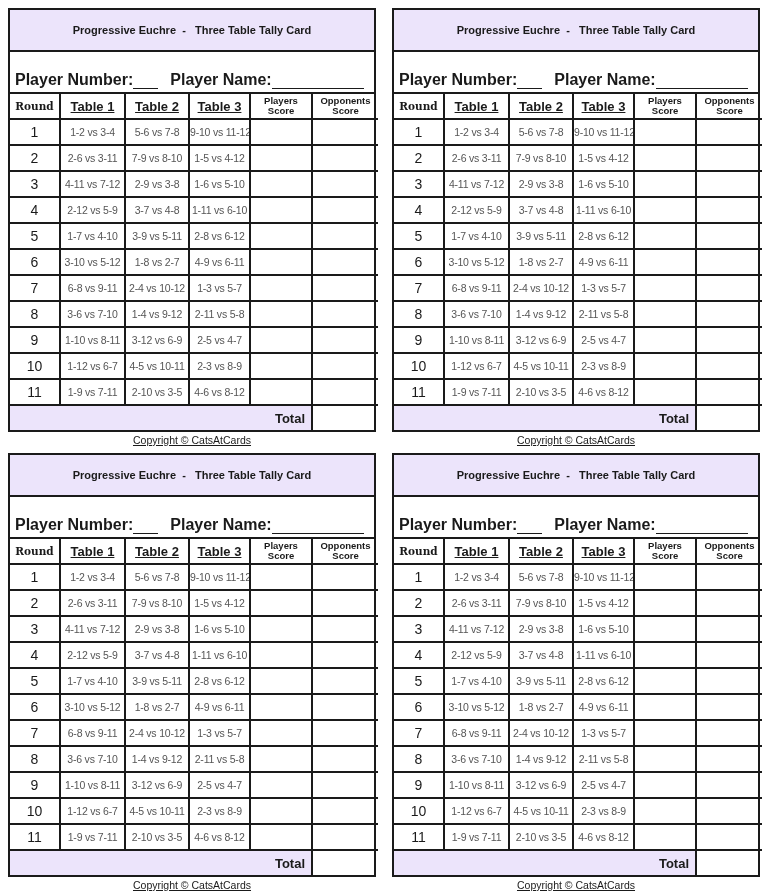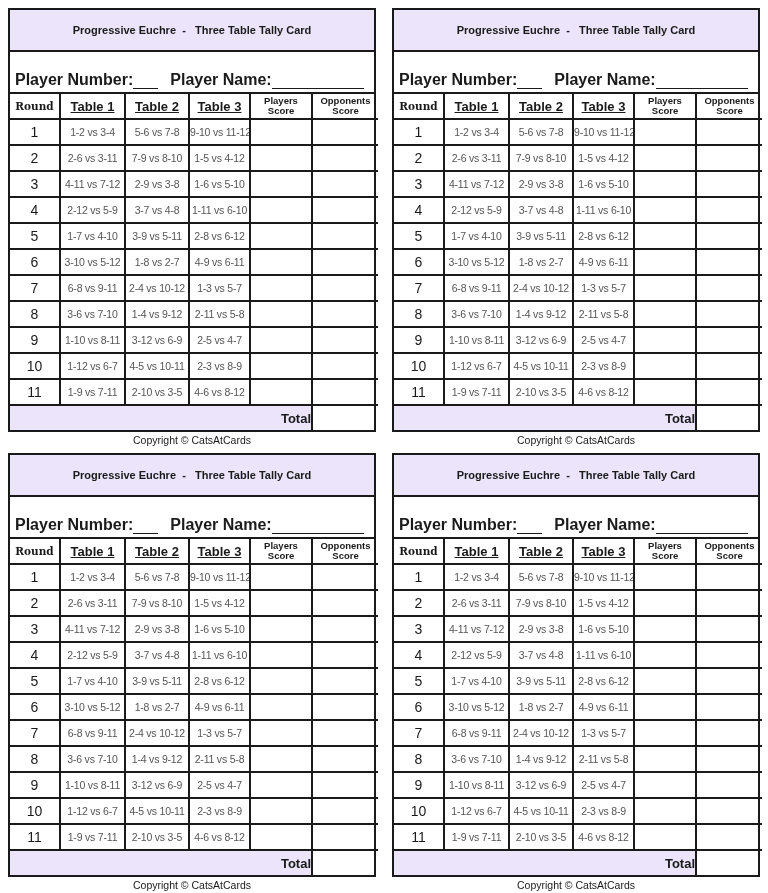--- a/index.html
+++ b/index.html
@@ -17,22 +17,22 @@
   tr > :last-child { border-right: none; }
   thead tr th { border-top: none; height: 25px; font-weight: bold; color: #1a1a1a; }
   th.round-h { font-size: 10.5px; font-family: "DejaVu Serif", serif; }
   th.table-h { font-size: 13px; text-decoration: underline; }
   th.score-h { font-size: 9.5px; line-height: 10px; font-family: Liberation Sans, sans-serif; font-weight: bold; }
   tbody td { height: 26px; }
   td.round-c { font-size: 14px; color: #1a1a1a; }
   td.match-c { font-size: 10.5px; color: #555; letter-spacing: -0.2px; white-space: nowrap; overflow: hidden; }
   td.score-c { }
   tr.total-row td { border-bottom: none; height: 25px; }
-  td.total-label { background: #ece4fb; text-align: right; font-weight: bold; font-size: 13px; color: #1a1a1a; }
-  .copyright { text-align: center; font-size: 10.5px; color: #1a1a1a; margin-top: 2px; }
+  td.total-label { background: #ece4fb; text-align: right; padding-right: 6px; font-weight: bold; font-size: 13px; color: #1a1a1a; }
+  .copyright { text-align: center; font-size: 10.5px; color: #1a1a1a; margin-top: 2px; text-decoration: underline; }
   col.c-round { width: 50px; }
   col.c-t1 { width: 65px; }
   col.c-t2 { width: 64px; }
   col.c-t3 { width: 61px; }
   col.c-ps { width: 62px; }
   col.c-os { width: 66px; }
 </style>
 </head>
 <body>
 

